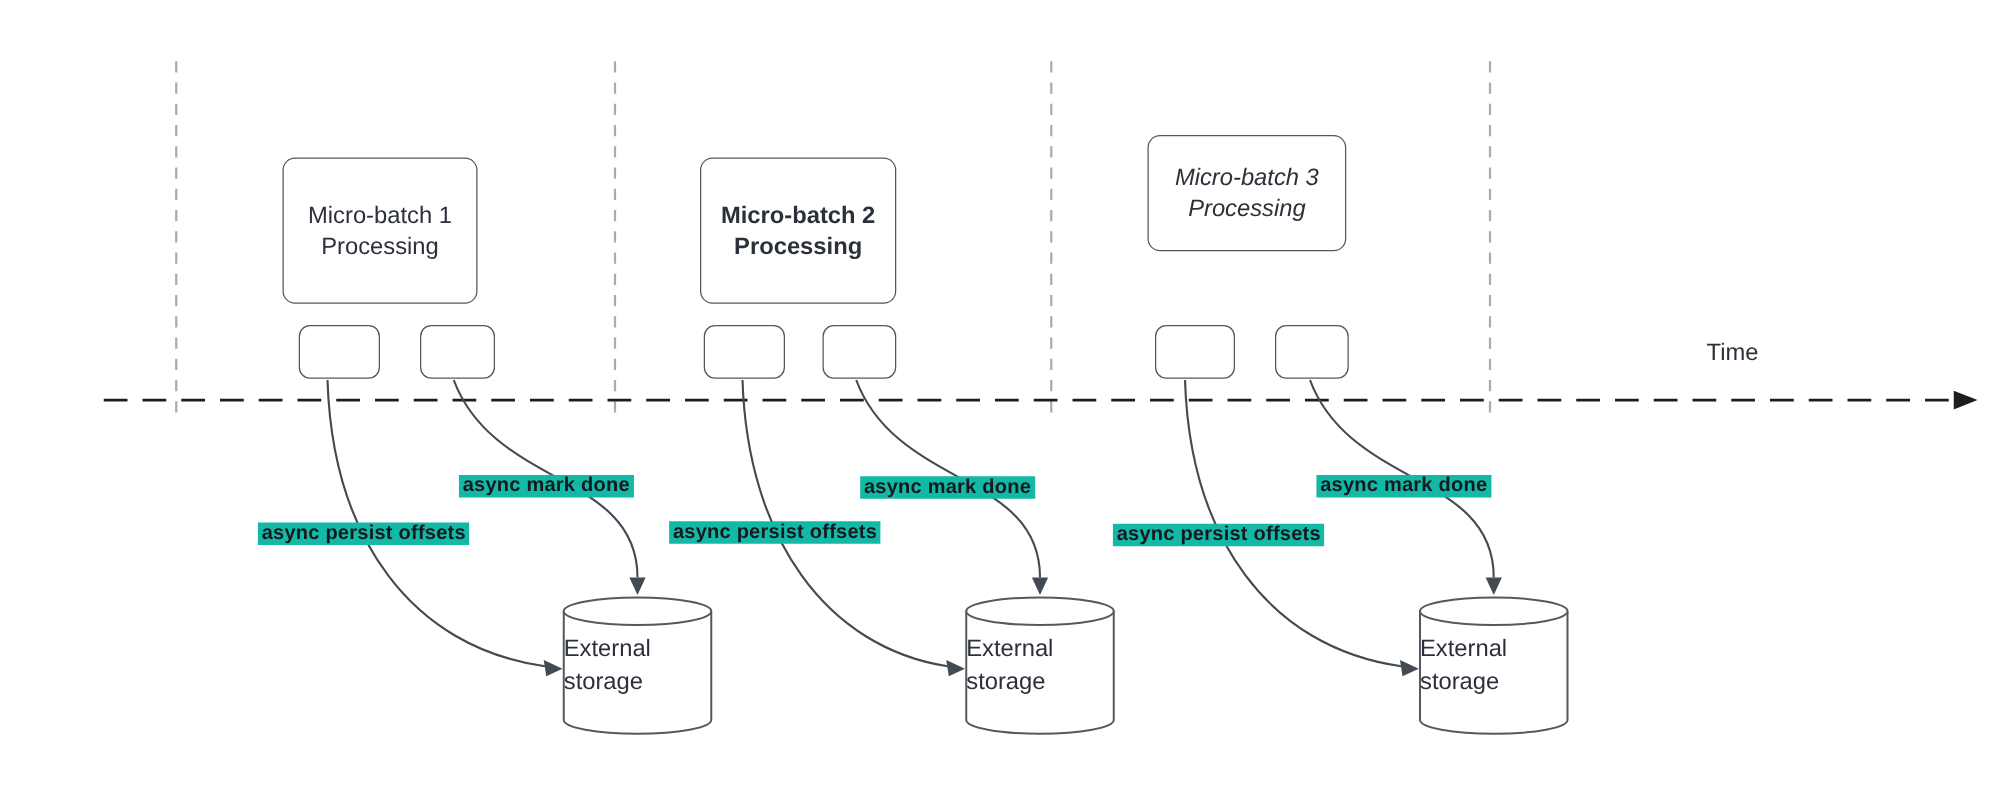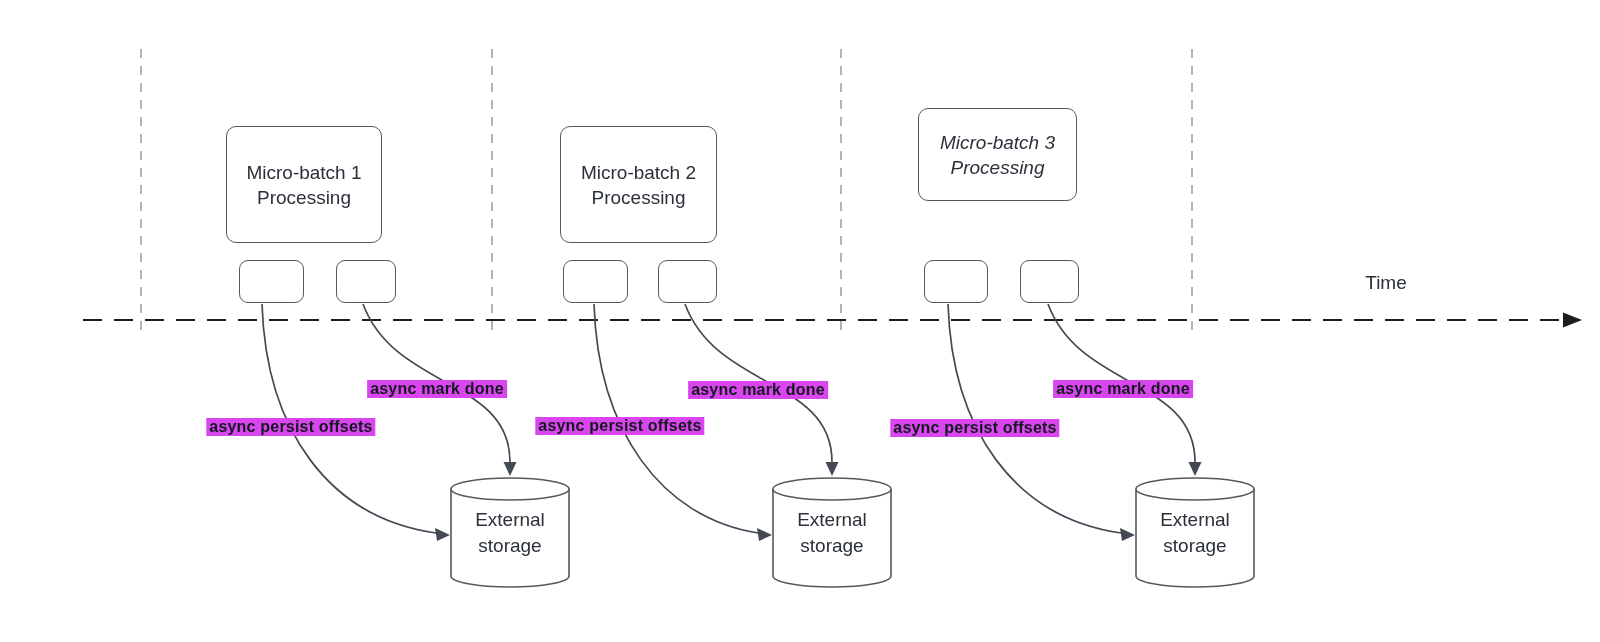--- a/index.html
+++ b/index.html
@@ -18,26 +18,26 @@
     position:absolute;background:#ffffff;border:1.6px solid var(--shape_stroke,#55585e);
     border-radius:10px;display:flex;flex-direction:column;align-items:center;justify-content:center;
     text-align:center;font-size:19px;line-height:25px;color:var(--box_text,#2b303a);
     box-sizing:border-box;
   }
   .sbox{
     position:absolute;background:#ffffff;border:1.6px solid var(--shape_stroke,#55585e);
     border-radius:9px;box-sizing:border-box;
   }
   .elabel{
-    position:absolute;transform:translate(-50%,-50%);background:#d946ef;
+    position:absolute;transform:translate(-50%,-50%);background:#14b8a6;
     font-weight:700;font-size:16px;letter-spacing:.2px;color:var(--label_text,#15181e);
     white-space:nowrap;padding:0 3px;
   }
   .storage{
-    position:absolute;text-align:center;font-size:19px;line-height:26px;
+    position:absolute;text-align:left;font-size:19px;line-height:26px;
     color:var(--box_text,#2b303a);
   }
   .time{
     position:absolute;transform:translate(-50%,-50%);font-size:19px;
     color:var(--box_text,#2b303a);white-space:nowrap;
   }
 </style>
 </head>
 <body>
 
@@ -84,21 +84,21 @@
   </div>
   <div class="sbox" style="left:239px;top:260px;width:65px;height:43px;"></div>
   <div class="sbox" style="left:336px;top:260px;width:60px;height:43px;"></div>
   <div class="elabel" style="left:291px;top:427px;">async persist offsets</div>
   <div class="elabel" style="left:437px;top:389px;">async mark done</div>
   <div class="storage" style="left:451px;top:507px;width:118px;">
     <div>External</div>
     <div>storage</div>
   </div>
 
-  <div class="mbox" style="left:560px;top:126px;width:157px;height:117px;">
+  <div class="mbox" style="left:560px;top:126px;width:157px;height:117px;font-weight:bold;">
     <span>Micro-batch 2</span>
     <span>Processing</span>
   </div>
   <div class="sbox" style="left:563px;top:260px;width:65px;height:43px;"></div>
   <div class="sbox" style="left:658px;top:260px;width:59px;height:43px;"></div>
   <div class="elabel" style="left:620px;top:426px;">async persist offsets</div>
   <div class="elabel" style="left:758px;top:390px;">async mark done</div>
   <div class="storage" style="left:773px;top:507px;width:118px;">
     <div>External</div>
     <div>storage</div>

